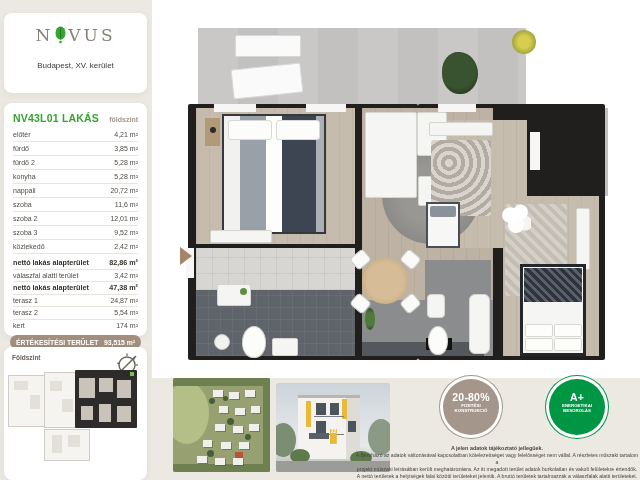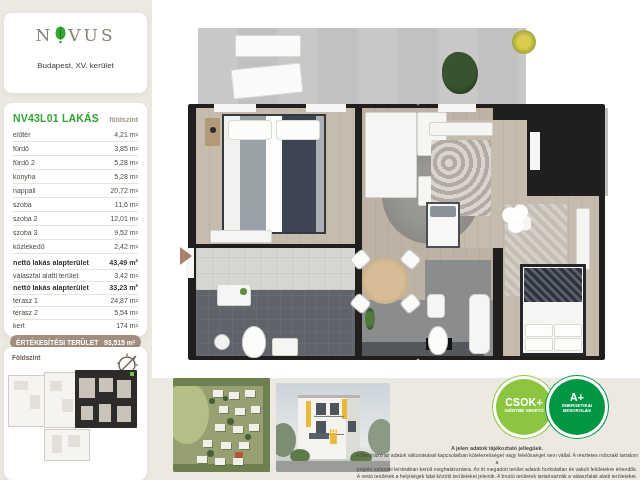--- a/index.html
+++ b/index.html
@@ -202,29 +202,29 @@
       <div class="row">
           <span>szoba 3</span>
           <span>9,52 m²</span>
         </div>
       <div class="row">
           <span>közlekedő</span>
           <span>2,42 m²</span>
         </div>
       <div class="row sum bold first-sum">
           <span>nettó lakás alapterület</span>
-          <span>43,49 m²</span>
+          <span>82,86 m²</span>
         </div>
       <div class="row sum">
           <span>válaszfal alatti terület</span>
           <span>3,42 m²</span>
         </div>
       <div class="row sum bold">
           <span>nettó lakás alapterület</span>
-          <span>33,23 m²</span>
+          <span>47,38 m²</span>
         </div>
       <div class="row sum">
           <span>terasz 1</span>
           <span>24,87 m²</span>
         </div>
       <div class="row sum">
           <span>terasz 2</span>
           <span>5,54 m²</span>
         </div>
       <div class="row sum" style="border-bottom:none;">
@@ -311,23 +311,23 @@
     <div class="bld-win" style="left:72px;top:38px;width:8px;height:11px;"></div>
     <div class="bld-rail" style="left:38px;top:33px;width:30px;"></div>
     <div class="bld-rail" style="left:38px;top:51px;width:30px;"></div>
     <div class="bld-sign"></div>
     <div class="bld-num"><span>22</span></div>
     <div class="bld-bush" style="left:14px;top:66px;width:20px;height:14px;"></div>
     <div class="bld-bush" style="left:74px;top:68px;width:22px;height:14px;"></div>
     <div style="position:absolute;left:0;top:78px;width:114px;height:11px;background:#9a9c98;"></div>
   </div>
 
-  <div id="badge-2" class="badge">
-    <div class="b1">CSOK+</div>
-    <div class="b2">IGÉNYBE VEHETŐ</div>
+  <div id="badge-1" class="badge">
+    <div class="b1">20-80%</div>
+    <div class="b2">FIZETÉSI KONSTRUKCIÓ</div>
   </div>
   <div id="badge-3" class="badge">
     <div class="b1">A+</div>
     <div class="b2">ENERGETIKAI BESOROLÁS</div>
   </div>
 
   <div id="disclaimer">
     <div class="d-title">A jelen adatok tájékoztató jellegűek.</div>
     <div class="d-line">A Beruházó az adatok változásával kapcsolatban kötelezettséget vagy felelősséget nem vállal. A részletes műszaki tartalom a</div>
     <div class="d-line">projekt műszaki leírásában került meghatározásra. Az itt megadott terület adatok burkolatlan és vakolt felületekre értendők.</div>

